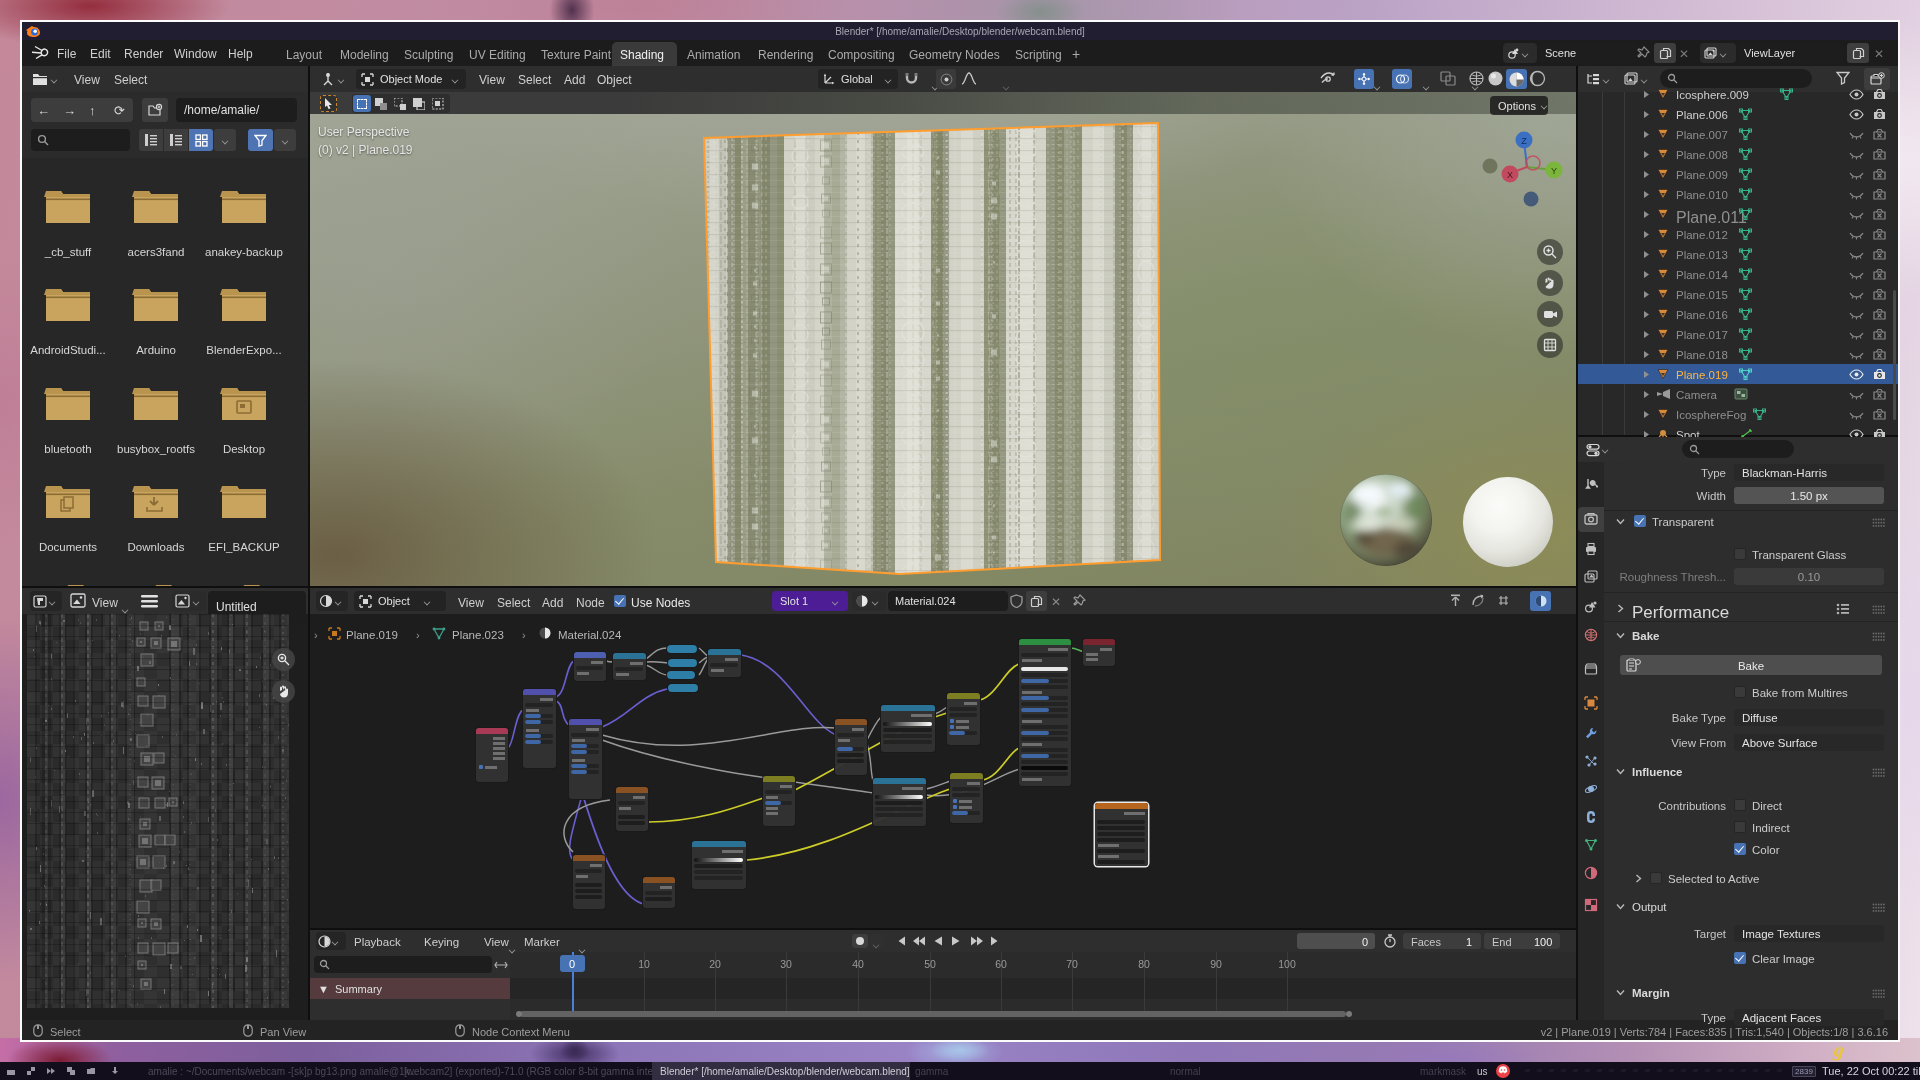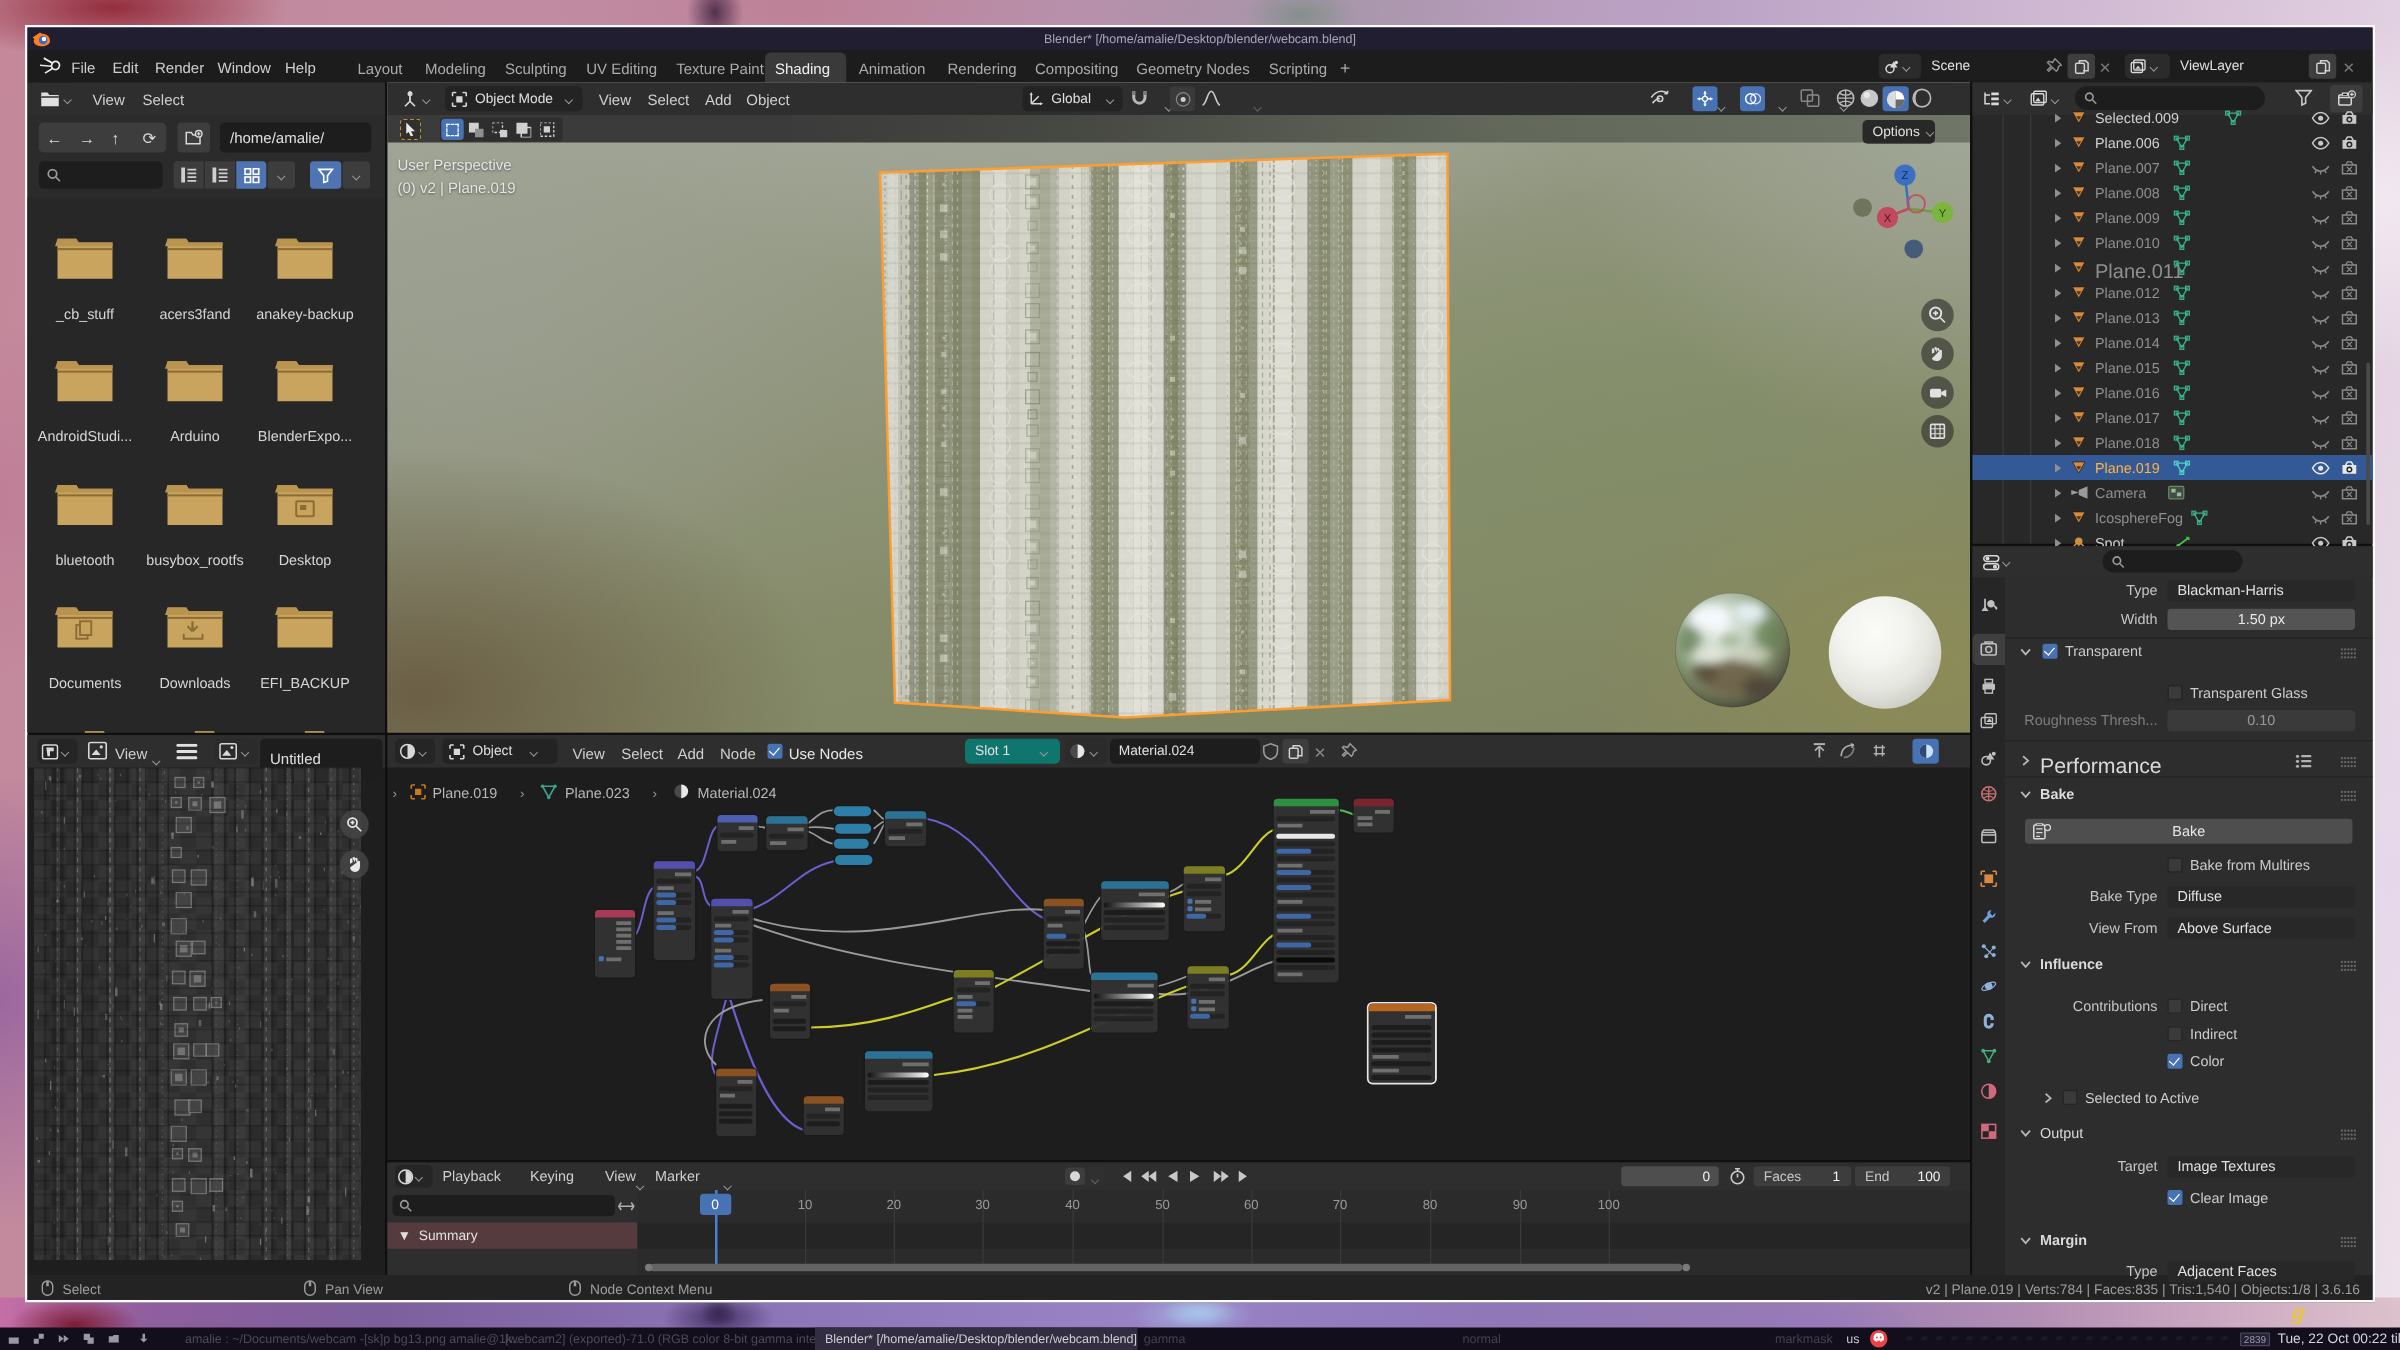--- a/index.html
+++ b/index.html
@@ -1241,21 +1241,21 @@
     </svg>
 <span style="margin-left:6px">Object</span>
     <span class="chev" style="margin-left:14px"></span>
   </div>
 <div class="t" style="left:458px;top:597px;font-size:12px;color:#cfcfcf">View</div>
 <div class="t" style="left:497px;top:597px;font-size:12px;color:#cfcfcf">Select</div>
 <div class="t" style="left:542px;top:597px;font-size:12px;color:#cfcfcf">Add</div>
 <div class="t" style="left:576px;top:597px;font-size:12px;color:#cfcfcf">Node</div>
 <div class="cb on" style="left:614px;top:595px"></div>
 <div class="t" style="left:631px;top:597px;font-size:12px;color:#e8e8e8">Use Nodes</div>
-<div class="pill" style="left:772px;top:591px;width:76px;height:20px;background:#0f766e;padding-left:8px">Slot 1<span class="chev" style="margin-left:24px"></span></div>
+<div class="pill" style="left:772px;top:591px;width:76px;height:20px;background:#4c1d95;padding-left:8px">Slot 1<span class="chev" style="margin-left:24px"></span></div>
 <div class="pill" style="left:852px;top:591px;width:34px;height:20px;background:#2b2b2b;padding-left:3px">
 <svg width="14" height="14" viewBox="0 0 14 14">
       <circle cx="7" cy="7" r="5.5" fill="#8a8a8a"></circle>
       <path d="M7 1.5A5.5 5.5 0 017 12.5Z" fill="#e8e8e8"></path>
       <path d="M7 1.5A5.5 5.5 0 007 12.5Z" fill="#4a4a4a"></path>
     </svg>
     <span class="chev" style="margin-left:3px"></span>
   </div>
 <div class="pill" style="left:888px;top:591px;width:120px;height:20px;background:#1d1d1d;padding-left:7px">Material.024</div>
 <svg class="a" style="left:1010px;top:594px" width="13" height="14" viewBox="0 0 13 14">
@@ -1604,21 +1604,21 @@
       <path d="M1 6h10M4 4V2.5h4V4" stroke="#d8d8d8" stroke-width="1.1"></path>
       <circle cx="11.5" cy="3.5" r="2.8" fill="#3d3d3d" stroke="#d8d8d8" stroke-width="1"></circle>
       <path d="M11.5 2v3M10 3.5h3" stroke="#d8d8d8" stroke-width="1"></path>
     </svg>
   </div>
 <div class="a" style="left:1602px;top:92px;width:1px;height:343px;background:#3a3a3a"></div><div class="a" style="left:1624px;top:92px;width:1px;height:343px;background:#3a3a3a"></div><svg class="a" style="left:1643px;top:90px" width="7" height="9" viewBox="0 0 7 9">
     <path d="M1 1l5 3.5L1 8z" fill="#909090"></path>
   </svg><svg class="a" style="left:1656px;top:88px" width="14" height="12" viewBox="0 0 14 12">
     <path d="M2 1.5h10L7 10.5z" fill="#d8893a" stroke="#1f1f1f" stroke-width=".6"></path>
     <path d="M5 5h4L7 8z" fill="#282828" opacity=".85"></path>
-  </svg><div class="t" style="left:1676px;top:90px;font-size:11.5px;color:#d0d0d0">Selected.009</div><svg class="a" style="left:1779px;top:88px" width="15" height="13" viewBox="0 0 15 13">
+  </svg><div class="t" style="left:1676px;top:90px;font-size:11.5px;color:#d0d0d0">Icosphere.009</div><svg class="a" style="left:1779px;top:88px" width="15" height="13" viewBox="0 0 15 13">
     <path d="M3 2.5h9L7.5 10z" fill="none" stroke="#38b28a" stroke-width="1.1"></path>
     <rect x="1.5" y="1" width="3" height="3" fill="none" stroke="#38b28a" stroke-width="1"></rect>
     <rect x="10.5" y="1" width="3" height="3" fill="none" stroke="#38b28a" stroke-width="1"></rect>
     <rect x="6" y="8.5" width="3" height="3" fill="none" stroke="#38b28a" stroke-width="1"></rect>
   </svg><svg class="a" style="left:1849px;top:89px" width="15" height="11" viewBox="0 0 15 11">
     <path d="M1 5.5C3 2 5 1 7.5 1S12 2 14 5.5C12 9 10 10 7.5 10S3 9 1 5.5z" fill="none" stroke="#c8c8c8" stroke-width="1.2"></path>
     <circle cx="7.5" cy="5.5" r="2" fill="#c8c8c8"></circle>
   </svg><svg class="a" style="left:1872px;top:88px" width="15" height="12" viewBox="0 0 15 12">
     <path d="M2 4h11v7H2z" fill="#c8c8c8"></path>
     <path d="M4.5 4L6 1.5h3L10.5 4" fill="none" stroke="#c8c8c8" stroke-width="1.2"></path>

